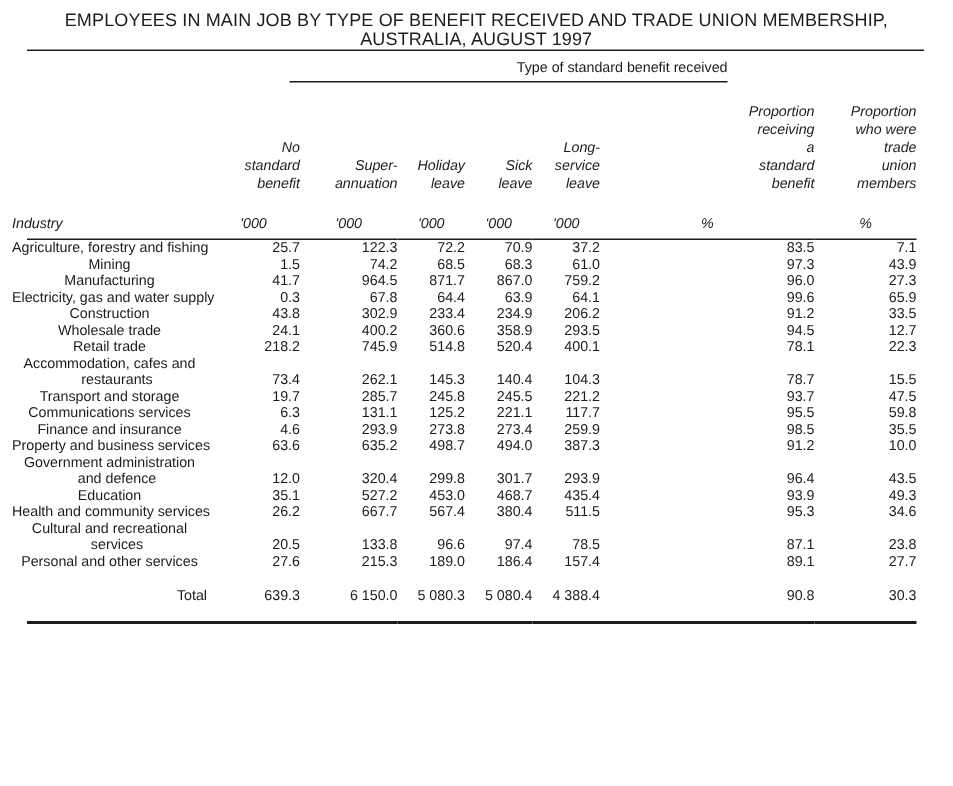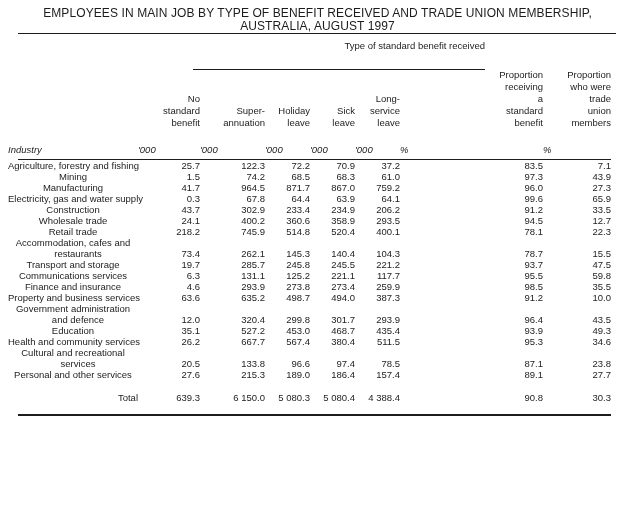--- a/index.html
+++ b/index.html
@@ -7,32 +7,32 @@
     position:relative; width:635px; height:524px; background:#fff;
     font-family:"Liberation Sans", sans-serif; color:#1c1c1c;
     overflow:hidden;
   }
   .title { position:absolute; top:7px; left:0; width:635px; text-align:center;
     font-size:12px; line-height:13px; letter-spacing:0.1px; }
   .rule-top { position:absolute; left:18px; top:33px; width:598px;
     border-top:1px solid #1c1c1c; }
   .spanner { position:absolute; left:193px; top:40px; width:292px;
     border-bottom:1px solid #1c1c1c; text-align:right; font-size:9.5px;
-    padding-bottom:18px; }
+    padding-bottom:3px; }
   table.data {
     position:absolute; left:18px; top:57px; width:593px;
     border-collapse:collapse; table-layout:fixed; font-size:9.5px;
   }
   table.data td { padding:0; }
   tr.heads td {
-    vertical-align:bottom; text-align:right; 
+    vertical-align:bottom; text-align:right; font-style:italic;
     white-space:pre; line-height:12px; height:72px;
   }
   tr.units td {
-    vertical-align:bottom; text-align:left; font-style:italic;
+    vertical-align:bottom; text-align:center; font-style:italic;
     height:26px; padding-bottom:4px;
     border-bottom:1px solid #1c1c1c;
   }
   tr.units td.stub { text-align:left; }
   tbody td, tfoot tr.total td {
     vertical-align:bottom; text-align:right;
     line-height:11px; padding-top:3px; padding-bottom:2.5px;
     white-space:pre;
   }
   td.stub {
@@ -146,21 +146,21 @@
       <td>67.8</td>
       <td>64.4</td>
       <td>63.9</td>
       <td>64.1</td>
       <td>99.6</td>
       <td>65.9</td>
     </tr>
 
     <tr>
       <td class="stub">Construction</td>
-      <td>43.7</td>
+      <td>43.8</td>
       <td>302.9</td>
       <td>233.4</td>
       <td>234.9</td>
       <td>206.2</td>
       <td>91.2</td>
       <td>33.5</td>
     </tr>
 
     <tr>
       <td class="stub">Wholesale trade</td>

